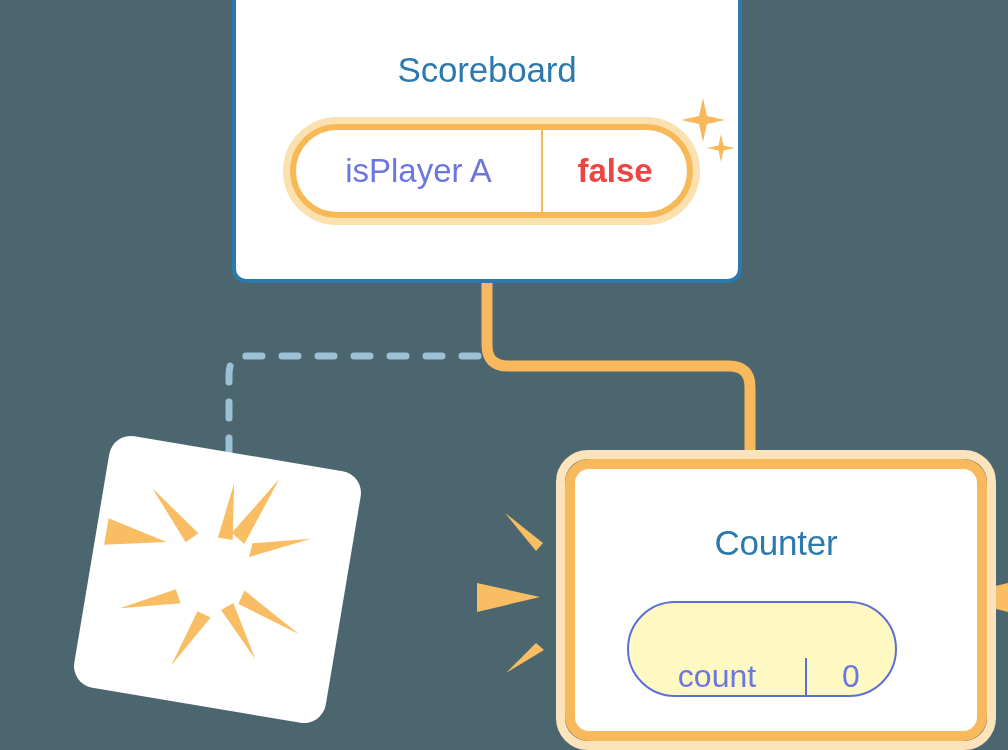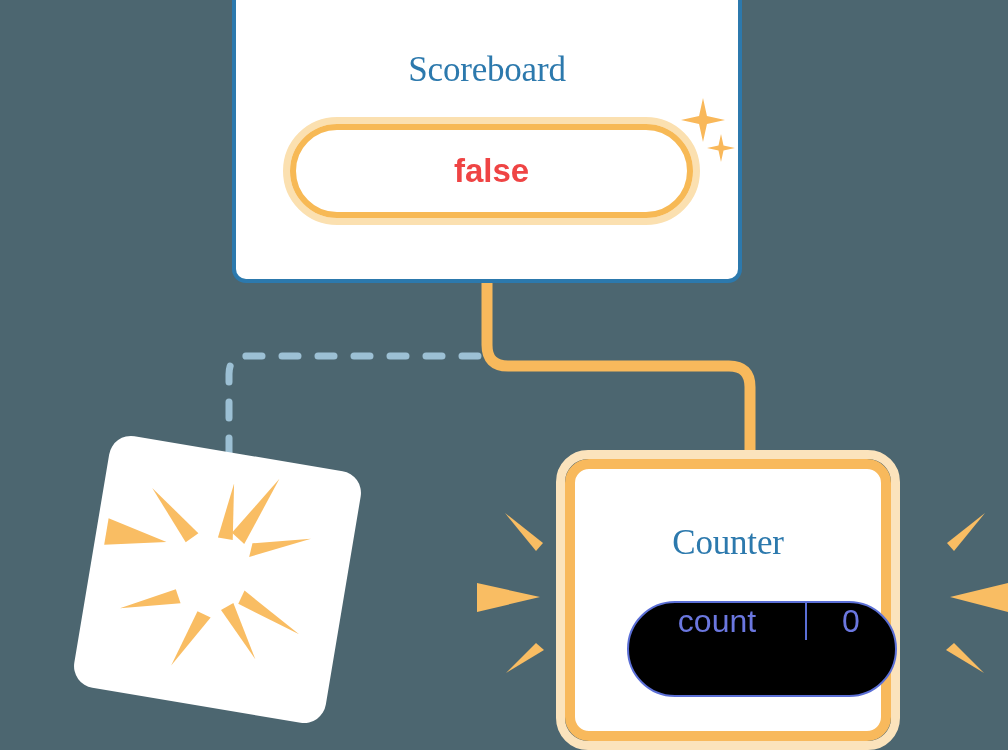--- a/index.html
+++ b/index.html
@@ -30,21 +30,20 @@
     border-top: 0;
     border-radius: 0 0 14px 14px;
     box-sizing: border-box;
     z-index: 6;
   }
   .card-title {
     text-align: center;
     color: #2c79ad;
     font-size: 35px;
     letter-spacing: -0.2px;
-    font-family: Liberation Serif, serif;
   }
   .card-scoreboard .card-title {
     margin-top: 50px;
   }
 
   
   .pill-orange {
     position: absolute;
     left: 47px;
     top: 117px;
@@ -125,21 +124,21 @@
     border-radius: 22px;
     transform: rotate(9.5deg);
     z-index: 5;
   }
 
   
   .card-counter {
     position: absolute;
     left: 556px;
     top: 450px;
-    width: 344px;
+    width: 440px;
     height: 300px;
     box-sizing: border-box;
     border: 9px solid #fbe3bc;
     border-radius: 32px;
     z-index: 6;
   }
   .card-counter-inner {
     width: 100%;
     height: 100%;
     box-sizing: border-box;
@@ -153,23 +152,23 @@
   }
   .pill-blue {
     position: absolute;
     left: 52px;
     top: 132px;
     width: 270px;
     height: 96px;
     box-sizing: border-box;
     border: 2px solid #5b6fd6;
     border-radius: 52px;
-    background: #000000;
-    display: flex;
-    align-items: flex-start;
+    background: #fef9c3;
+    display: flex;
+    align-items: flex-end;
     overflow: hidden;
   }
   .pill-blue .pill-key {
     flex: 0 0 176px;
     border-right: 2px solid #5b6fd6;
     font-size: 32px;
   }
   .pill-blue .pill-val {
     flex: 1;
     font-size: 32px;
@@ -206,20 +205,21 @@
     <polygon points="985,513 947,543 954,551" fill="#f9bd63"></polygon>
     <polygon points="1008,583 950,597 1008,612" fill="#f9bd63"></polygon>
     <polygon points="984,673 954,643 946,650" fill="#f9bd63"></polygon>
   </svg>
 
   <div class="card-scoreboard">
     <div class="card-title">Scoreboard</div>
 
     <div class="pill-orange">
       <div class="pill-orange-inner">
+        <div class="pill-key">isPlayer A</div>
         <div class="pill-val">false</div>
       </div>
     </div>
   </div>
 
   <div class="sparkle big"></div>
   <div class="sparkle small"></div>
 
   <div class="card-burst">
     <svg width="255" height="255" viewBox="0 0 255 255">

